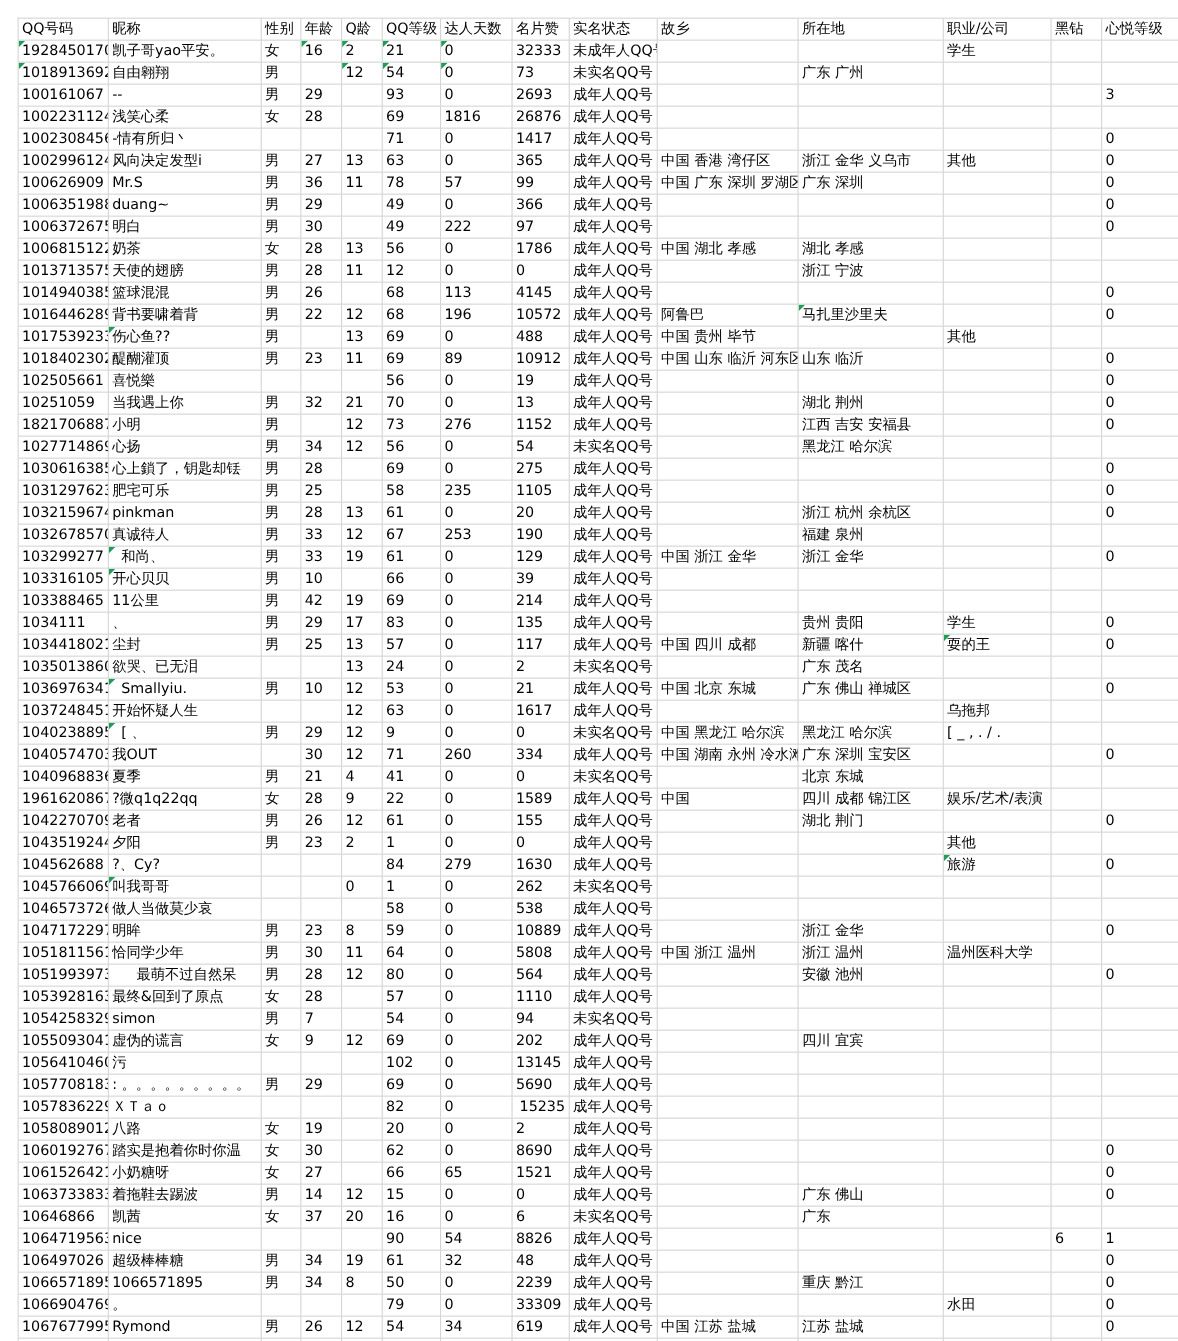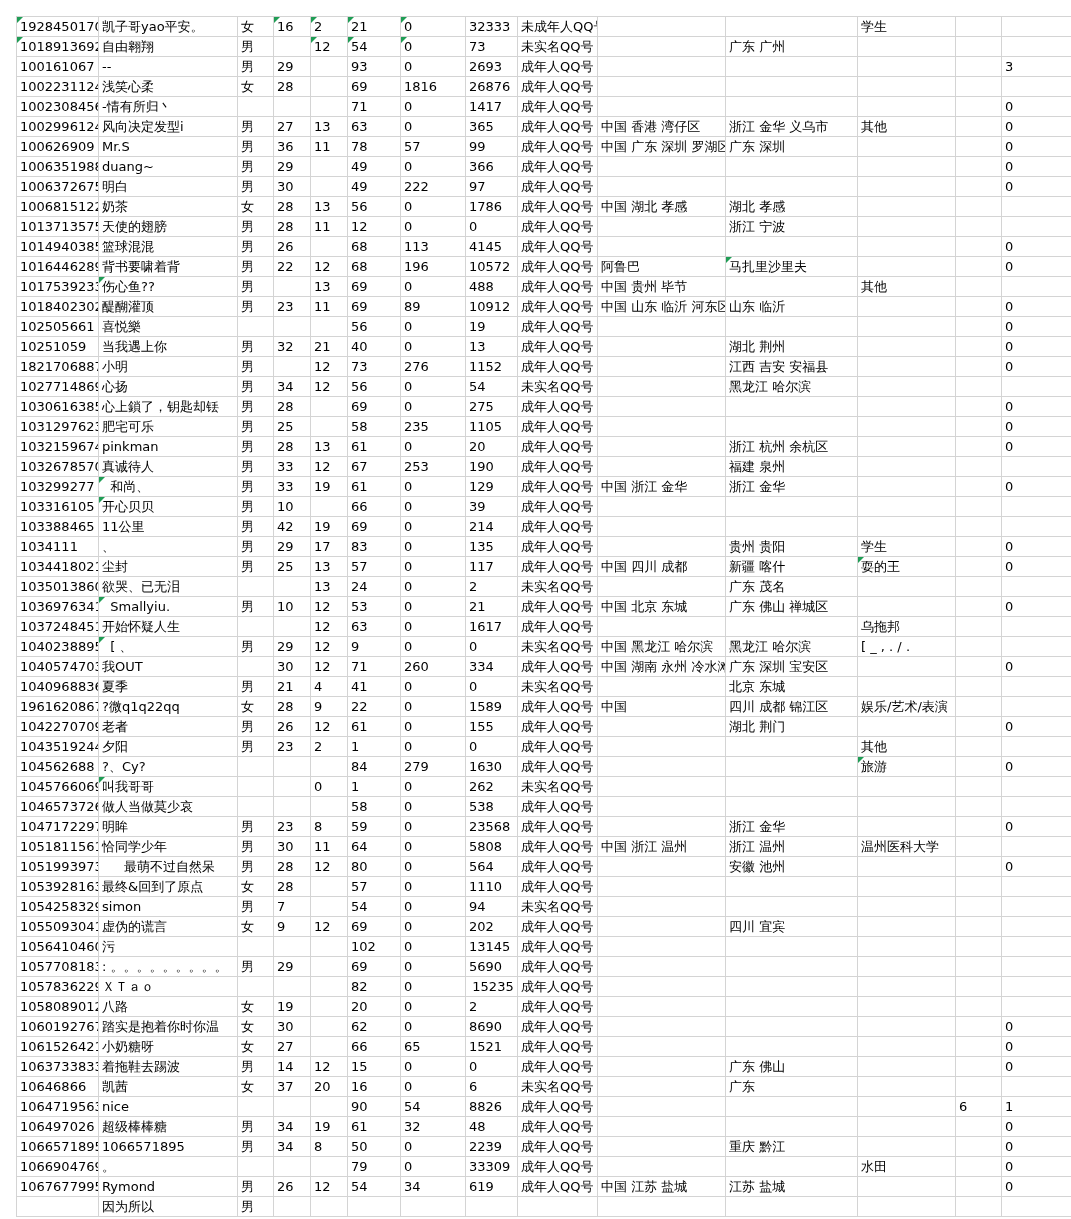--- a/index.html
+++ b/index.html
@@ -32,20 +32,36 @@
     border-top:6px solid var(--marker);
     border-right:6px solid transparent;
   }
 </style>
 </head>
 <body>
 
 <div class="page">
   <div class="sheet">
       <div class="row">
+        <div class="cell" style="width: 82px;">QQ号码</div>
+        <div class="cell" style="width: 139px;">昵称</div>
+        <div class="cell" style="width: 36px;">性别</div>
+        <div class="cell" style="width: 37px;">年龄</div>
+        <div class="cell" style="width: 37px;">Q龄</div>
+        <div class="cell" style="width: 53px;">QQ等级</div>
+        <div class="cell" style="width: 65px;">达人天数</div>
+        <div class="cell" style="width: 52px;">名片赞</div>
+        <div class="cell" style="width: 80px;">实名状态</div>
+        <div class="cell" style="width: 128px;">故乡</div>
+        <div class="cell" style="width: 132px;">所在地</div>
+        <div class="cell" style="width: 98px;">职业/公司</div>
+        <div class="cell" style="width: 46px;">黑钻</div>
+        <div class="cell" style="width: 70px;">心悦等级</div>
+      </div>
+      <div class="row">
         <div class="cell" style="width: 82px;">1928450170<span class="marker"></span></div>
         <div class="cell" style="width: 139px;">凯子哥yao平安。</div>
         <div class="cell" style="width: 36px;">女</div>
         <div class="cell" style="width: 37px;">16<span class="marker"></span></div>
         <div class="cell" style="width: 37px;">2<span class="marker"></span></div>
         <div class="cell" style="width: 53px;">21<span class="marker"></span></div>
         <div class="cell" style="width: 65px;">0<span class="marker"></span></div>
         <div class="cell" style="width: 52px;">32333</div>
         <div class="cell" style="width: 80px;">未成年人QQ号</div>
         <div class="cell" style="width: 128px;"></div>
@@ -293,21 +309,21 @@
         <div class="cell" style="width: 98px;"></div>
         <div class="cell" style="width: 46px;"></div>
         <div class="cell" style="width: 70px;">0</div>
       </div>
       <div class="row">
         <div class="cell" style="width: 82px;">10251059</div>
         <div class="cell" style="width: 139px;">当我遇上你</div>
         <div class="cell" style="width: 36px;">男</div>
         <div class="cell" style="width: 37px;">32</div>
         <div class="cell" style="width: 37px;">21</div>
-        <div class="cell" style="width: 53px;">40</div>
+        <div class="cell" style="width: 53px;">70</div>
         <div class="cell" style="width: 65px;">0</div>
         <div class="cell" style="width: 52px;">13</div>
         <div class="cell" style="width: 80px;">成年人QQ号</div>
         <div class="cell" style="width: 128px;"></div>
         <div class="cell" style="width: 132px;">湖北 荆州</div>
         <div class="cell" style="width: 98px;"></div>
         <div class="cell" style="width: 46px;"></div>
         <div class="cell" style="width: 70px;">0</div>
       </div>
       <div class="row">
@@ -679,21 +695,21 @@
         <div class="cell" style="width: 70px;"></div>
       </div>
       <div class="row">
         <div class="cell" style="width: 82px;">1047172297</div>
         <div class="cell" style="width: 139px;">明眸</div>
         <div class="cell" style="width: 36px;">男</div>
         <div class="cell" style="width: 37px;">23</div>
         <div class="cell" style="width: 37px;">8</div>
         <div class="cell" style="width: 53px;">59</div>
         <div class="cell" style="width: 65px;">0</div>
-        <div class="cell" style="width: 52px;">23568</div>
+        <div class="cell" style="width: 52px;">10889</div>
         <div class="cell" style="width: 80px;">成年人QQ号</div>
         <div class="cell" style="width: 128px;"></div>
         <div class="cell" style="width: 132px;">浙江 金华</div>
         <div class="cell" style="width: 98px;"></div>
         <div class="cell" style="width: 46px;"></div>
         <div class="cell" style="width: 70px;">0</div>
       </div>
       <div class="row">
         <div class="cell" style="width: 82px;">1051811561</div>
         <div class="cell" style="width: 139px;">恰同学少年</div>

